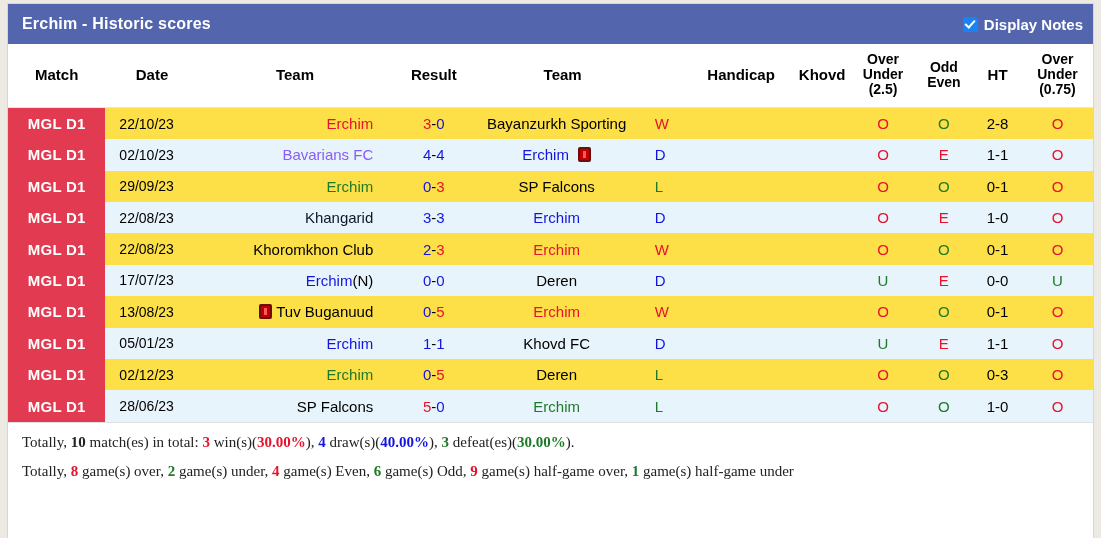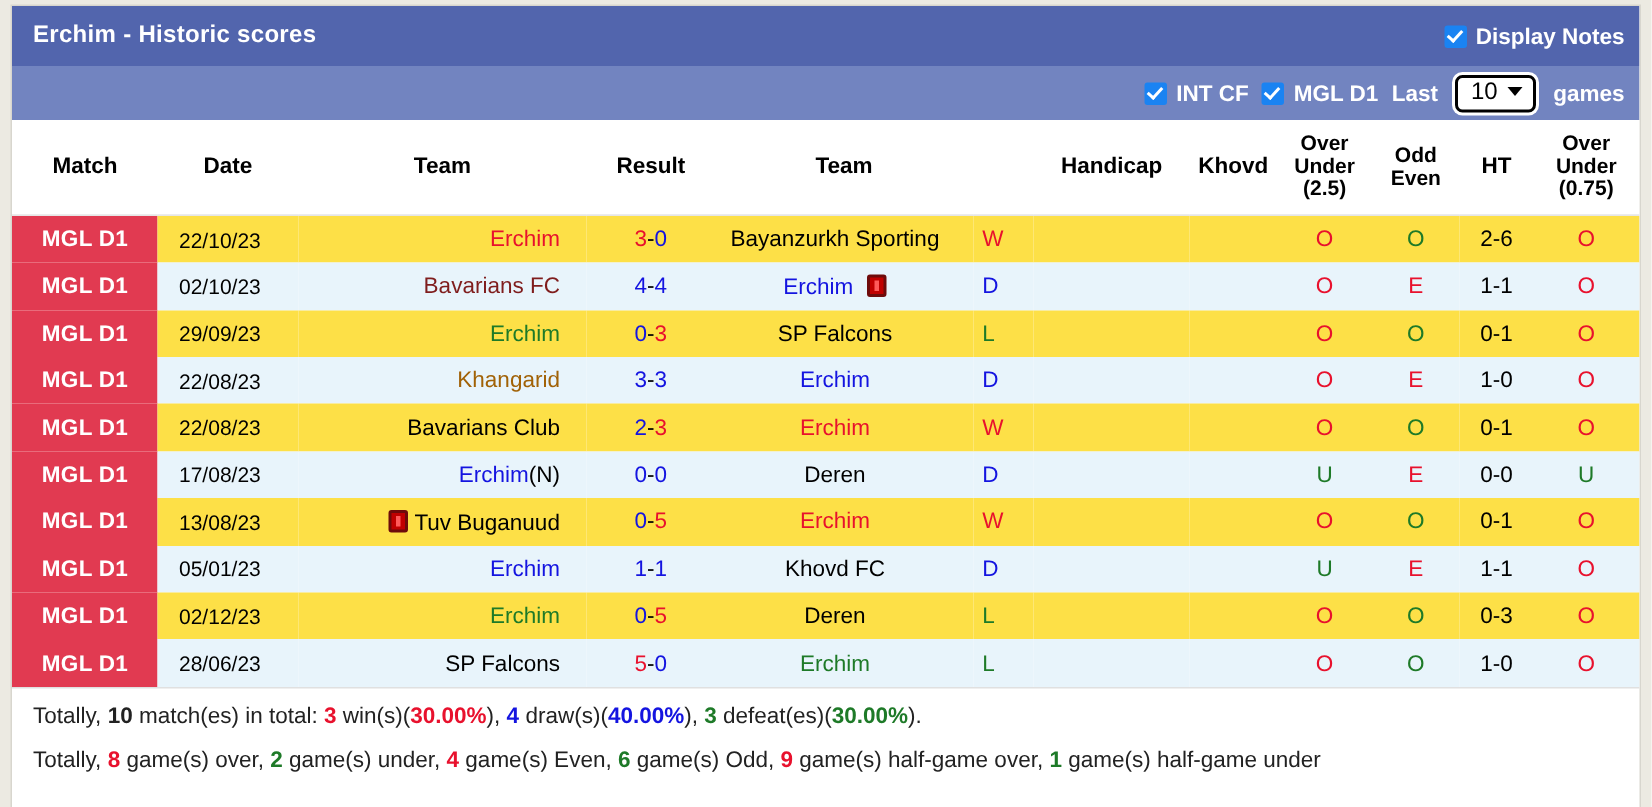--- a/index.html
+++ b/index.html
@@ -86,52 +86,36 @@
     margin-left:5px;position:relative;box-sizing:border-box;
   }
   .card::after{
     content:"";position:absolute;left:3px;top:2px;width:3px;height:7px;background:#ff5a5a;
   }
   
   .foot{
     border-top:1px solid #e0e0e0;
     padding:9px 0 0 14px;font-size:15px;color:#222;line-height:1.35;
   }
-  .foot div{margin-bottom:9px;}
+  .foot div{margin-bottom:9px;font-family:Liberation Serif, serif;}
   .b{font-weight:bold;}
 </style>
 </head>
 <body>
 
 <div class="frame">
 
   <div class="band-top">
     <div class="band-title">Erchim - Historic scores</div>
     <div class="ctl">
       <span class="cb"></span>
       <span class="ctl-label">Display Notes</span>
     </div>
   </div>
 
-  <div class="band-sub">
-    <div class="ctl">
-      <span class="cb"></span>
-      <span class="ctl-label">INT CF</span>
-    </div>
-    <div class="ctl">
-      <span class="cb"></span>
-      <span class="ctl-label">MGL D1</span>
-    </div>
-    <span class="ctl-label">Last</span>
-    <span class="sel">
-      <span>10</span>
-      <span class="caret"></span>
-    </span>
-    <span class="ctl-label">games</span>
-  </div>
 
   <table>
     <colgroup>
       <col style="width:96px">
         <col style="width:92px">
         <col style="width:190px">
       <col style="width:84px">
         <col style="width:170px">
         <col style="width:40px">
       <col style="width:102px">
@@ -173,27 +157,27 @@
           <td class="league">MGL D1</td>
           <td class="date">22/10/23</td>
           <td class="home"><span style="color:#e8112d">Erchim</span></td>
           <td class="res"><span style="color:#e8112d">3</span><span class="c-black">-</span><span style="color:#1414e0">0</span></td>
           <td class="away"><span style="color:#000000">Bayanzurkh Sporting</span></td>
           <td class="wdl" style="color:#e8112d">W</td>
           <td class="ctr"></td>
           <td class="ctr"></td>
           <td class="ctr" style="color:#e8112d">O</td>
           <td class="ctr" style="color:#1e7a28">O</td>
-          <td class="ctr">2-6</td>
+          <td class="ctr">2-8</td>
           <td class="ctr" style="color:#e8112d">O</td>
         </tr>
         <tr class="even">
           <td class="league">MGL D1</td>
           <td class="date">02/10/23</td>
-          <td class="home"><span style="color:#7f1d1d">Bavarians FC</span></td>
+          <td class="home"><span style="color:#8b5cf6">Bavarians FC</span></td>
           <td class="res"><span style="color:#1414e0">4</span><span class="c-black">-</span><span style="color:#1414e0">4</span></td>
           <td class="away"><span style="color:#1414e0">Erchim</span> <span class="card"></span></td>
           <td class="wdl" style="color:#1414e0">D</td>
           <td class="ctr"></td>
           <td class="ctr"></td>
           <td class="ctr" style="color:#e8112d">O</td>
           <td class="ctr" style="color:#e8112d">E</td>
           <td class="ctr">1-1</td>
           <td class="ctr" style="color:#e8112d">O</td>
         </tr>
@@ -207,48 +191,48 @@
           <td class="ctr"></td>
           <td class="ctr"></td>
           <td class="ctr" style="color:#e8112d">O</td>
           <td class="ctr" style="color:#1e7a28">O</td>
           <td class="ctr">0-1</td>
           <td class="ctr" style="color:#e8112d">O</td>
         </tr>
         <tr class="even">
           <td class="league">MGL D1</td>
           <td class="date">22/08/23</td>
-          <td class="home"><span style="color:#a16207">Khangarid</span></td>
+          <td class="home"><span style="color:#0f172a">Khangarid</span></td>
           <td class="res"><span style="color:#1414e0">3</span><span class="c-black">-</span><span style="color:#1414e0">3</span></td>
           <td class="away"><span style="color:#1414e0">Erchim</span></td>
           <td class="wdl" style="color:#1414e0">D</td>
           <td class="ctr"></td>
           <td class="ctr"></td>
           <td class="ctr" style="color:#e8112d">O</td>
           <td class="ctr" style="color:#e8112d">E</td>
           <td class="ctr">1-0</td>
           <td class="ctr" style="color:#e8112d">O</td>
         </tr>
         <tr class="odd">
           <td class="league">MGL D1</td>
           <td class="date">22/08/23</td>
-          <td class="home"><span style="color:#000000">Bavarians Club</span></td>
+          <td class="home"><span style="color:#000000">Khoromkhon Club</span></td>
           <td class="res"><span style="color:#1414e0">2</span><span class="c-black">-</span><span style="color:#e8112d">3</span></td>
           <td class="away"><span style="color:#e8112d">Erchim</span></td>
           <td class="wdl" style="color:#e8112d">W</td>
           <td class="ctr"></td>
           <td class="ctr"></td>
           <td class="ctr" style="color:#e8112d">O</td>
           <td class="ctr" style="color:#1e7a28">O</td>
           <td class="ctr">0-1</td>
           <td class="ctr" style="color:#e8112d">O</td>
         </tr>
         <tr class="even">
           <td class="league">MGL D1</td>
-          <td class="date">17/08/23</td>
+          <td class="date">17/07/23</td>
           <td class="home"><span style="color:#1414e0">Erchim</span><span class="c-black">(N)</span></td>
           <td class="res"><span style="color:#1414e0">0</span><span class="c-black">-</span><span style="color:#1414e0">0</span></td>
           <td class="away"><span style="color:#000000">Deren</span></td>
           <td class="wdl" style="color:#1414e0">D</td>
           <td class="ctr"></td>
           <td class="ctr"></td>
           <td class="ctr" style="color:#1e7a28">U</td>
           <td class="ctr" style="color:#e8112d">E</td>
           <td class="ctr">0-0</td>
           <td class="ctr" style="color:#1e7a28">U</td>

